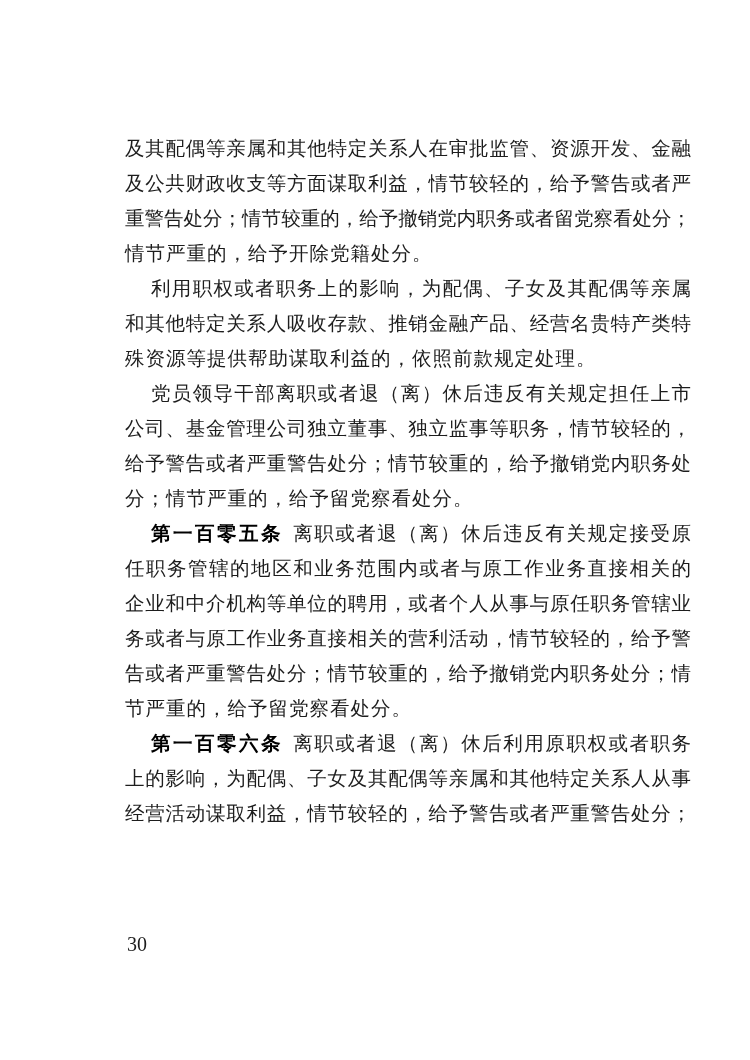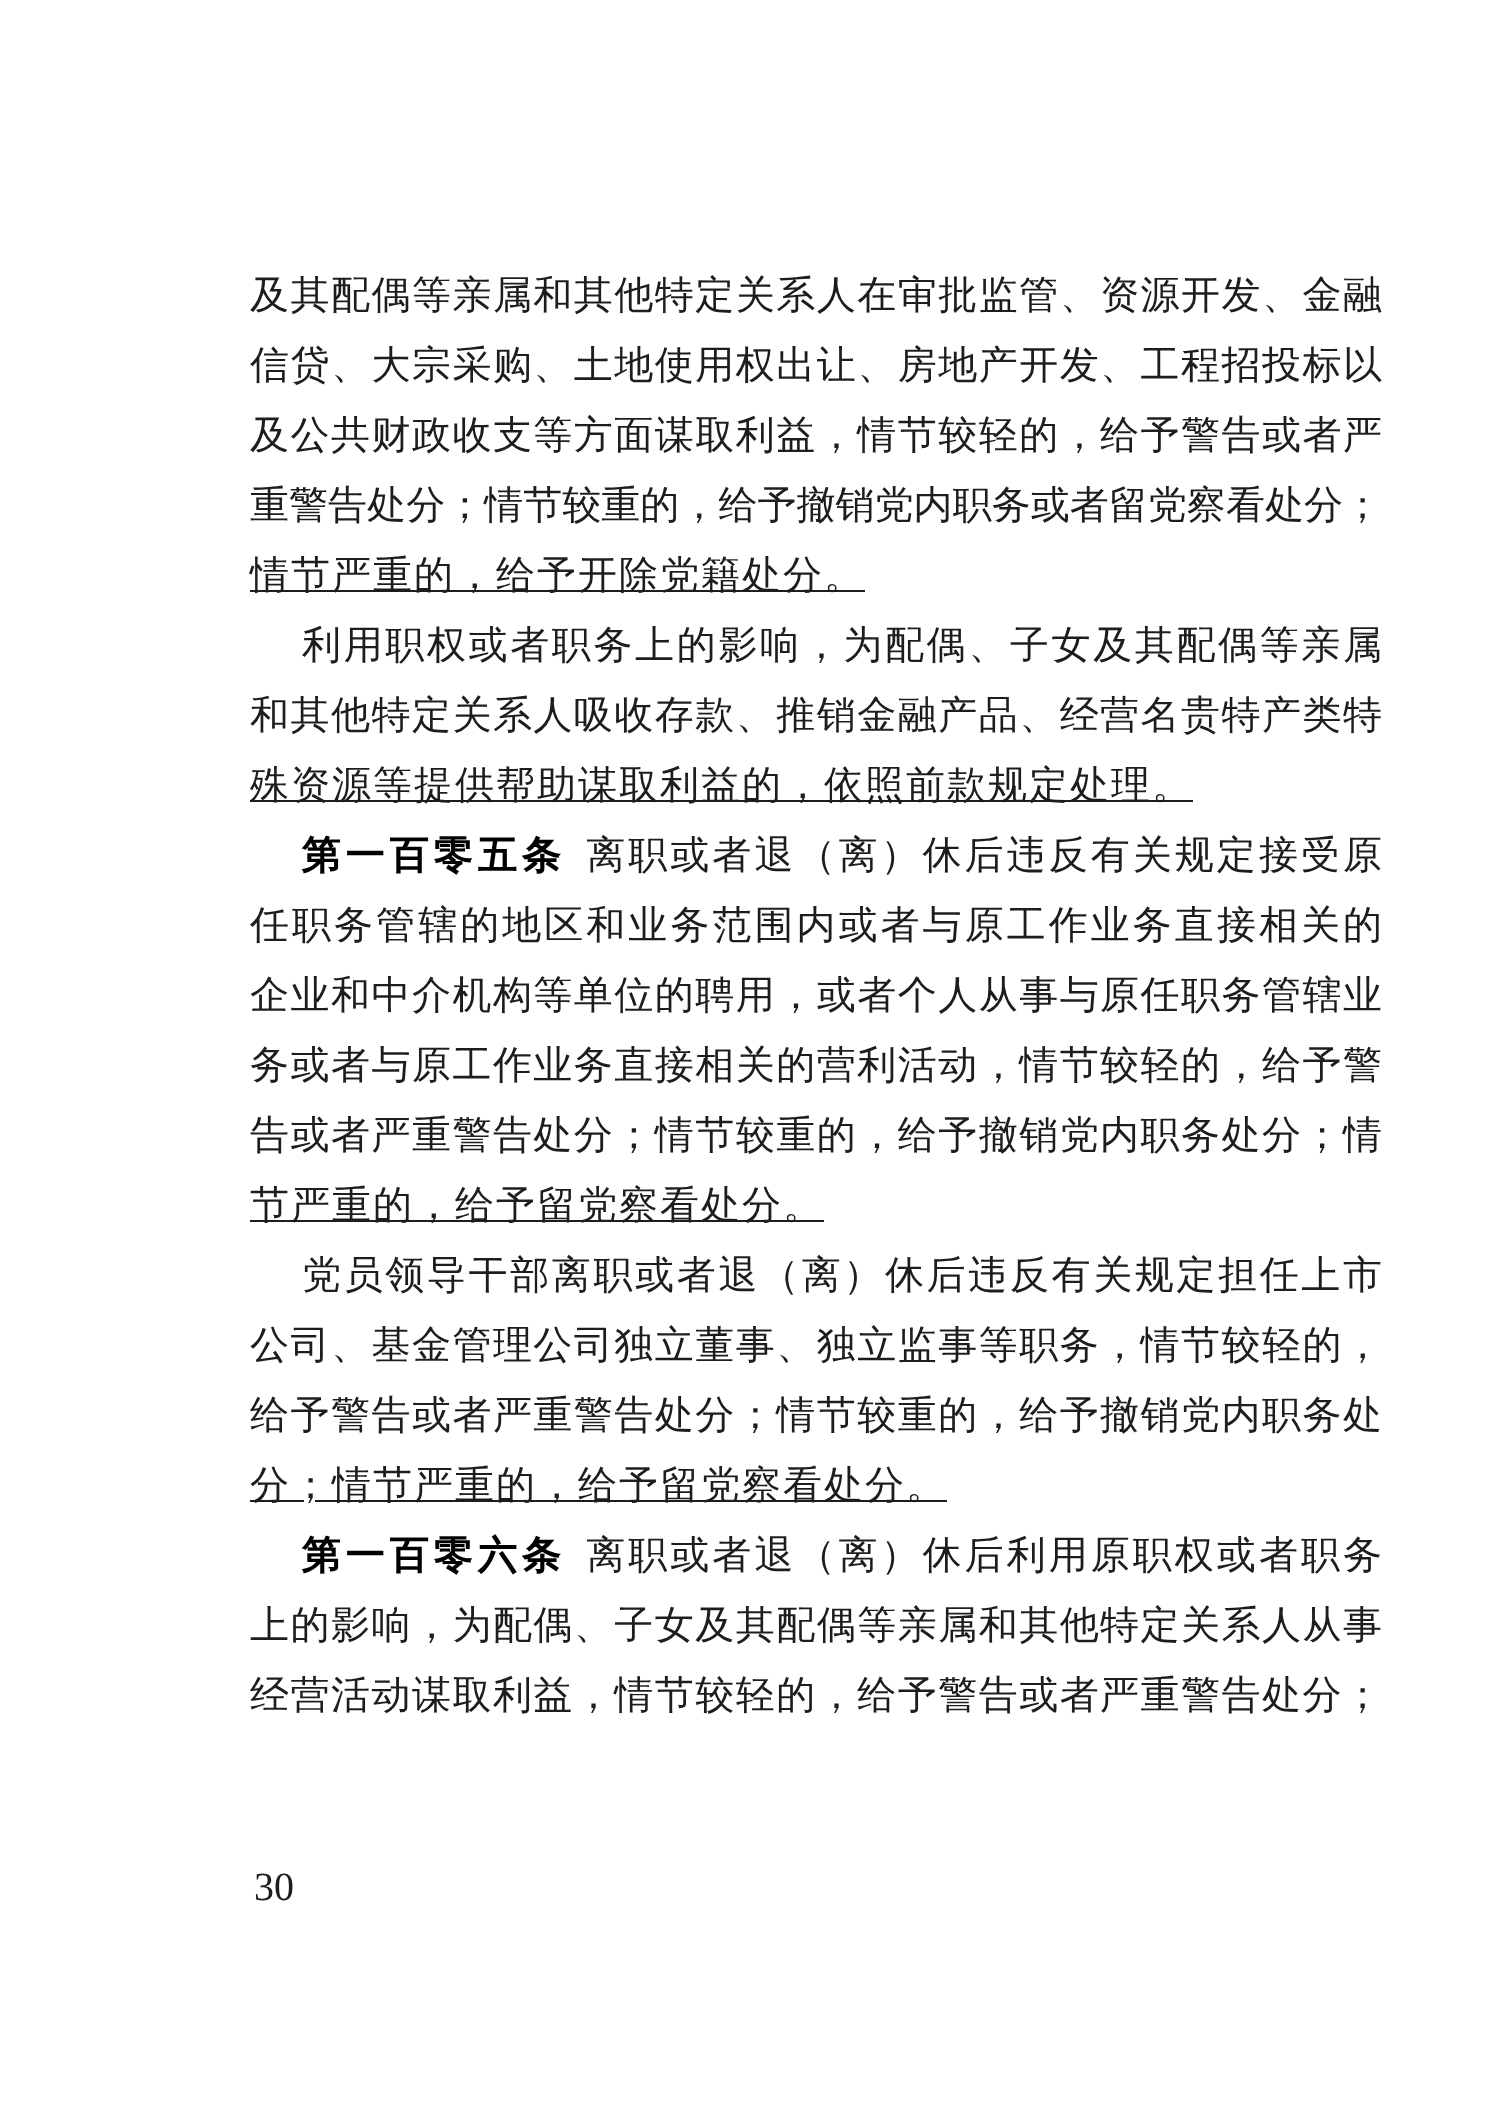--- a/index.html
+++ b/index.html
@@ -38,21 +38,20 @@
     white-space: nowrap;
     text-align: justify;
     text-align-last: justify;
     text-justify: inter-character;
     overflow: visible;
   }
   .line.para-end {
     text-align: left;
     text-align-last: left;
     letter-spacing: 1px;
-    text-decoration: underline;
   }
   .line.indent {
     text-indent: 26px;
   }
   .lead {
     font-weight: 700;
     color: #000000;
     margin-right: 10px;
     letter-spacing: 1px;
   }
@@ -65,43 +64,42 @@
     line-height: 26px;
   }
 </style>
 </head>
 <body>
 
 <div class="page">
   <div class="textblock">
       <div class="para">
         <div class="line">及其配偶等亲属和其他特定关系人在审批监管、资源开发、金融</div>
-        <div class="line">信贷、大宗采购、土地使用权出让、房地产开发、工程招投标以</div>
         <div class="line">及公共财政收支等方面谋取利益，情节较轻的，给予警告或者严</div>
         <div class="line">重警告处分；情节较重的，给予撤销党内职务或者留党察看处分；</div>
         <div class="line para-end">情节严重的，给予开除党籍处分。</div>
       </div>
       <div class="para">
         <div class="line indent">利用职权或者职务上的影响，为配偶、子女及其配偶等亲属</div>
         <div class="line">和其他特定关系人吸收存款、推销金融产品、经营名贵特产类特</div>
         <div class="line para-end">殊资源等提供帮助谋取利益的，依照前款规定处理。</div>
       </div>
       <div class="para">
+        <div class="line indent">党员领导干部离职或者退（离）休后违反有关规定担任上市</div>
+        <div class="line">公司、基金管理公司独立董事、独立监事等职务，情节较轻的，</div>
+        <div class="line">给予警告或者严重警告处分；情节较重的，给予撤销党内职务处</div>
+        <div class="line para-end">分；情节严重的，给予留党察看处分。</div>
+      </div>
+      <div class="para">
         <div class="line indent"><span class="lead">第一百零五条</span><span>离职或者退（离）休后违反有关规定接受原</span></div>
         <div class="line">任职务管辖的地区和业务范围内或者与原工作业务直接相关的</div>
         <div class="line">企业和中介机构等单位的聘用，或者个人从事与原任职务管辖业</div>
         <div class="line">务或者与原工作业务直接相关的营利活动，情节较轻的，给予警</div>
         <div class="line">告或者严重警告处分；情节较重的，给予撤销党内职务处分；情</div>
         <div class="line para-end">节严重的，给予留党察看处分。</div>
-      </div>
-      <div class="para">
-        <div class="line indent">党员领导干部离职或者退（离）休后违反有关规定担任上市</div>
-        <div class="line">公司、基金管理公司独立董事、独立监事等职务，情节较轻的，</div>
-        <div class="line">给予警告或者严重警告处分；情节较重的，给予撤销党内职务处</div>
-        <div class="line para-end">分；情节严重的，给予留党察看处分。</div>
       </div>
       <div class="para">
         <div class="line indent"><span class="lead">第一百零六条</span><span>离职或者退（离）休后利用原职权或者职务</span></div>
         <div class="line">上的影响，为配偶、子女及其配偶等亲属和其他特定关系人从事</div>
         <div class="line">经营活动谋取利益，情节较轻的，给予警告或者严重警告处分；</div>
       </div>
     </div>
   <div class="pagenum">30</div>
 </div>
 

